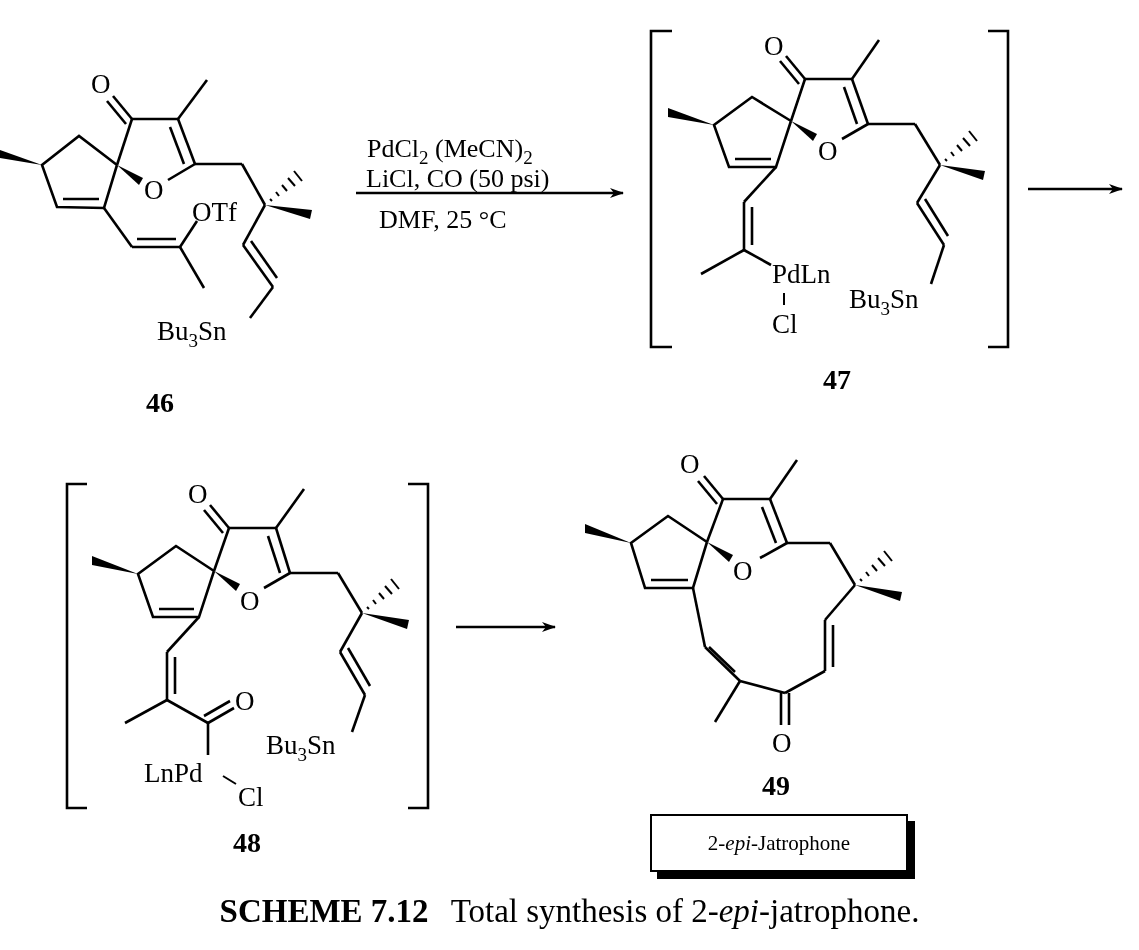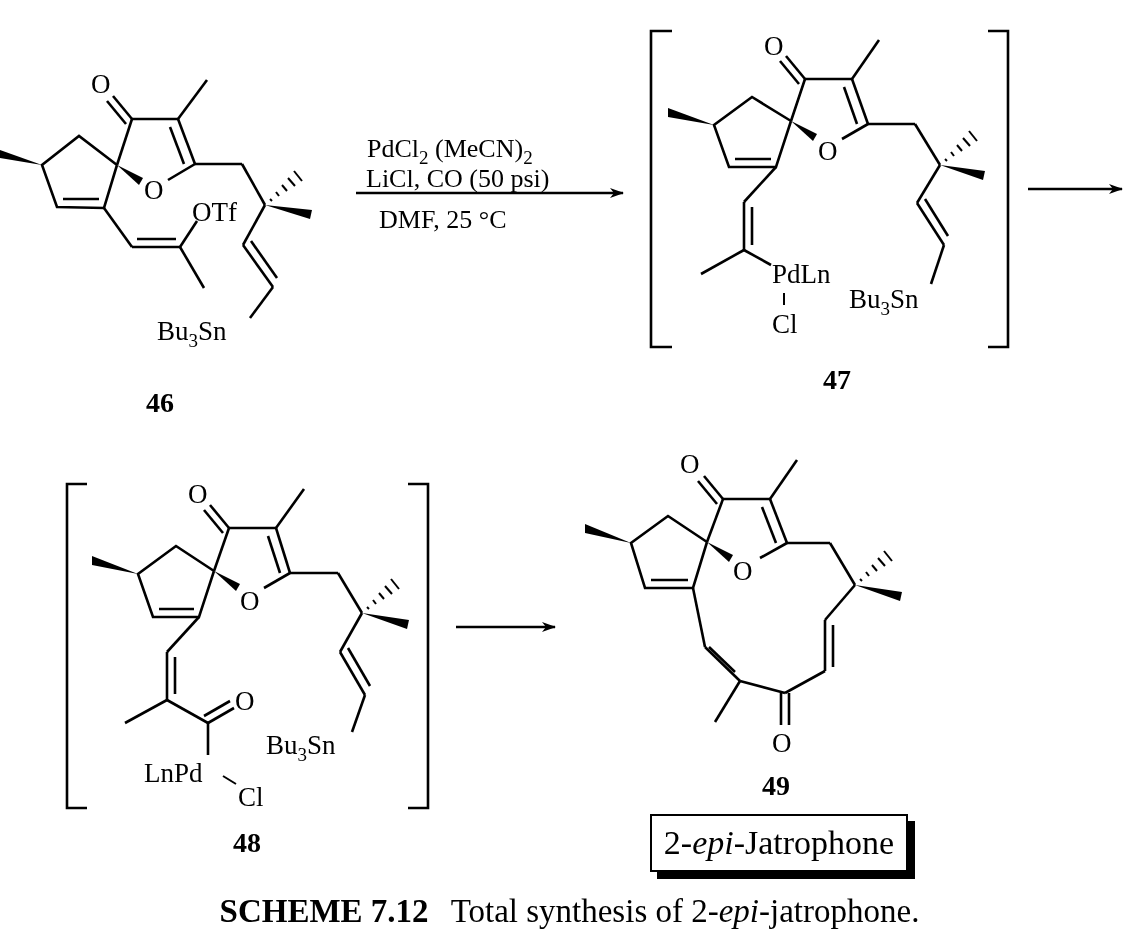--- a/index.html
+++ b/index.html
@@ -6,21 +6,21 @@
   body { width:1139px; height:950px; position:relative; overflow:hidden; font-family:"Liberation Serif", serif; color:#000; }
   svg#scheme { position:absolute; left:0; top:0; }
   .bond { stroke:#000; stroke-width:2.6; fill:none; stroke-linecap:butt; }
   .bracket { stroke:#000; stroke-width:2.6; fill:none; }
   .atom { font-family:"Liberation Serif", serif; font-size:27px; fill:#000; }
   .sub { font-size:19px; }
   .cond { font-family:"Liberation Serif", serif; font-size:26px; fill:#000; }
   .cmpd { font-family:"Liberation Serif", serif; font-size:28px; font-weight:bold; fill:#000; }
   .caption { position:absolute; left:0; width:1139px; top:893px; text-align:center; font-size:33px; font-family:"Liberation Serif", serif; }
   .caption .label { font-weight:bold; margin-right:22px; }
-  .namebox { position:absolute; left:650px; top:814px; width:258px; height:58px; border:2px solid #000; background:#fff; box-shadow:7px 7px 0 #000; box-sizing:border-box; text-align:center; line-height:54px; font-size:34px; font-family:"Liberation Serif", serif; }
+  .namebox { position:absolute; left:650px; top:814px; width:258px; height:58px; border:2px solid #000; background:#fff; box-shadow:7px 7px 0 #000; box-sizing:border-box; text-align:center; line-height:54px; font-size:21px; font-family:"Liberation Serif", serif; }
 </style>
 </head>
 <body>
 
 <svg id="scheme" width="1139" height="950" viewBox="0 0 1139 950">
   <defs>
     <marker id="ah" markerWidth="14" markerHeight="10" refX="13" refY="5" orient="auto" markerUnits="userSpaceOnUse">
       <path d="M0,0 L14,5 L0,10 L4,5 Z" fill="#000"></path>
     </marker>
   </defs>

